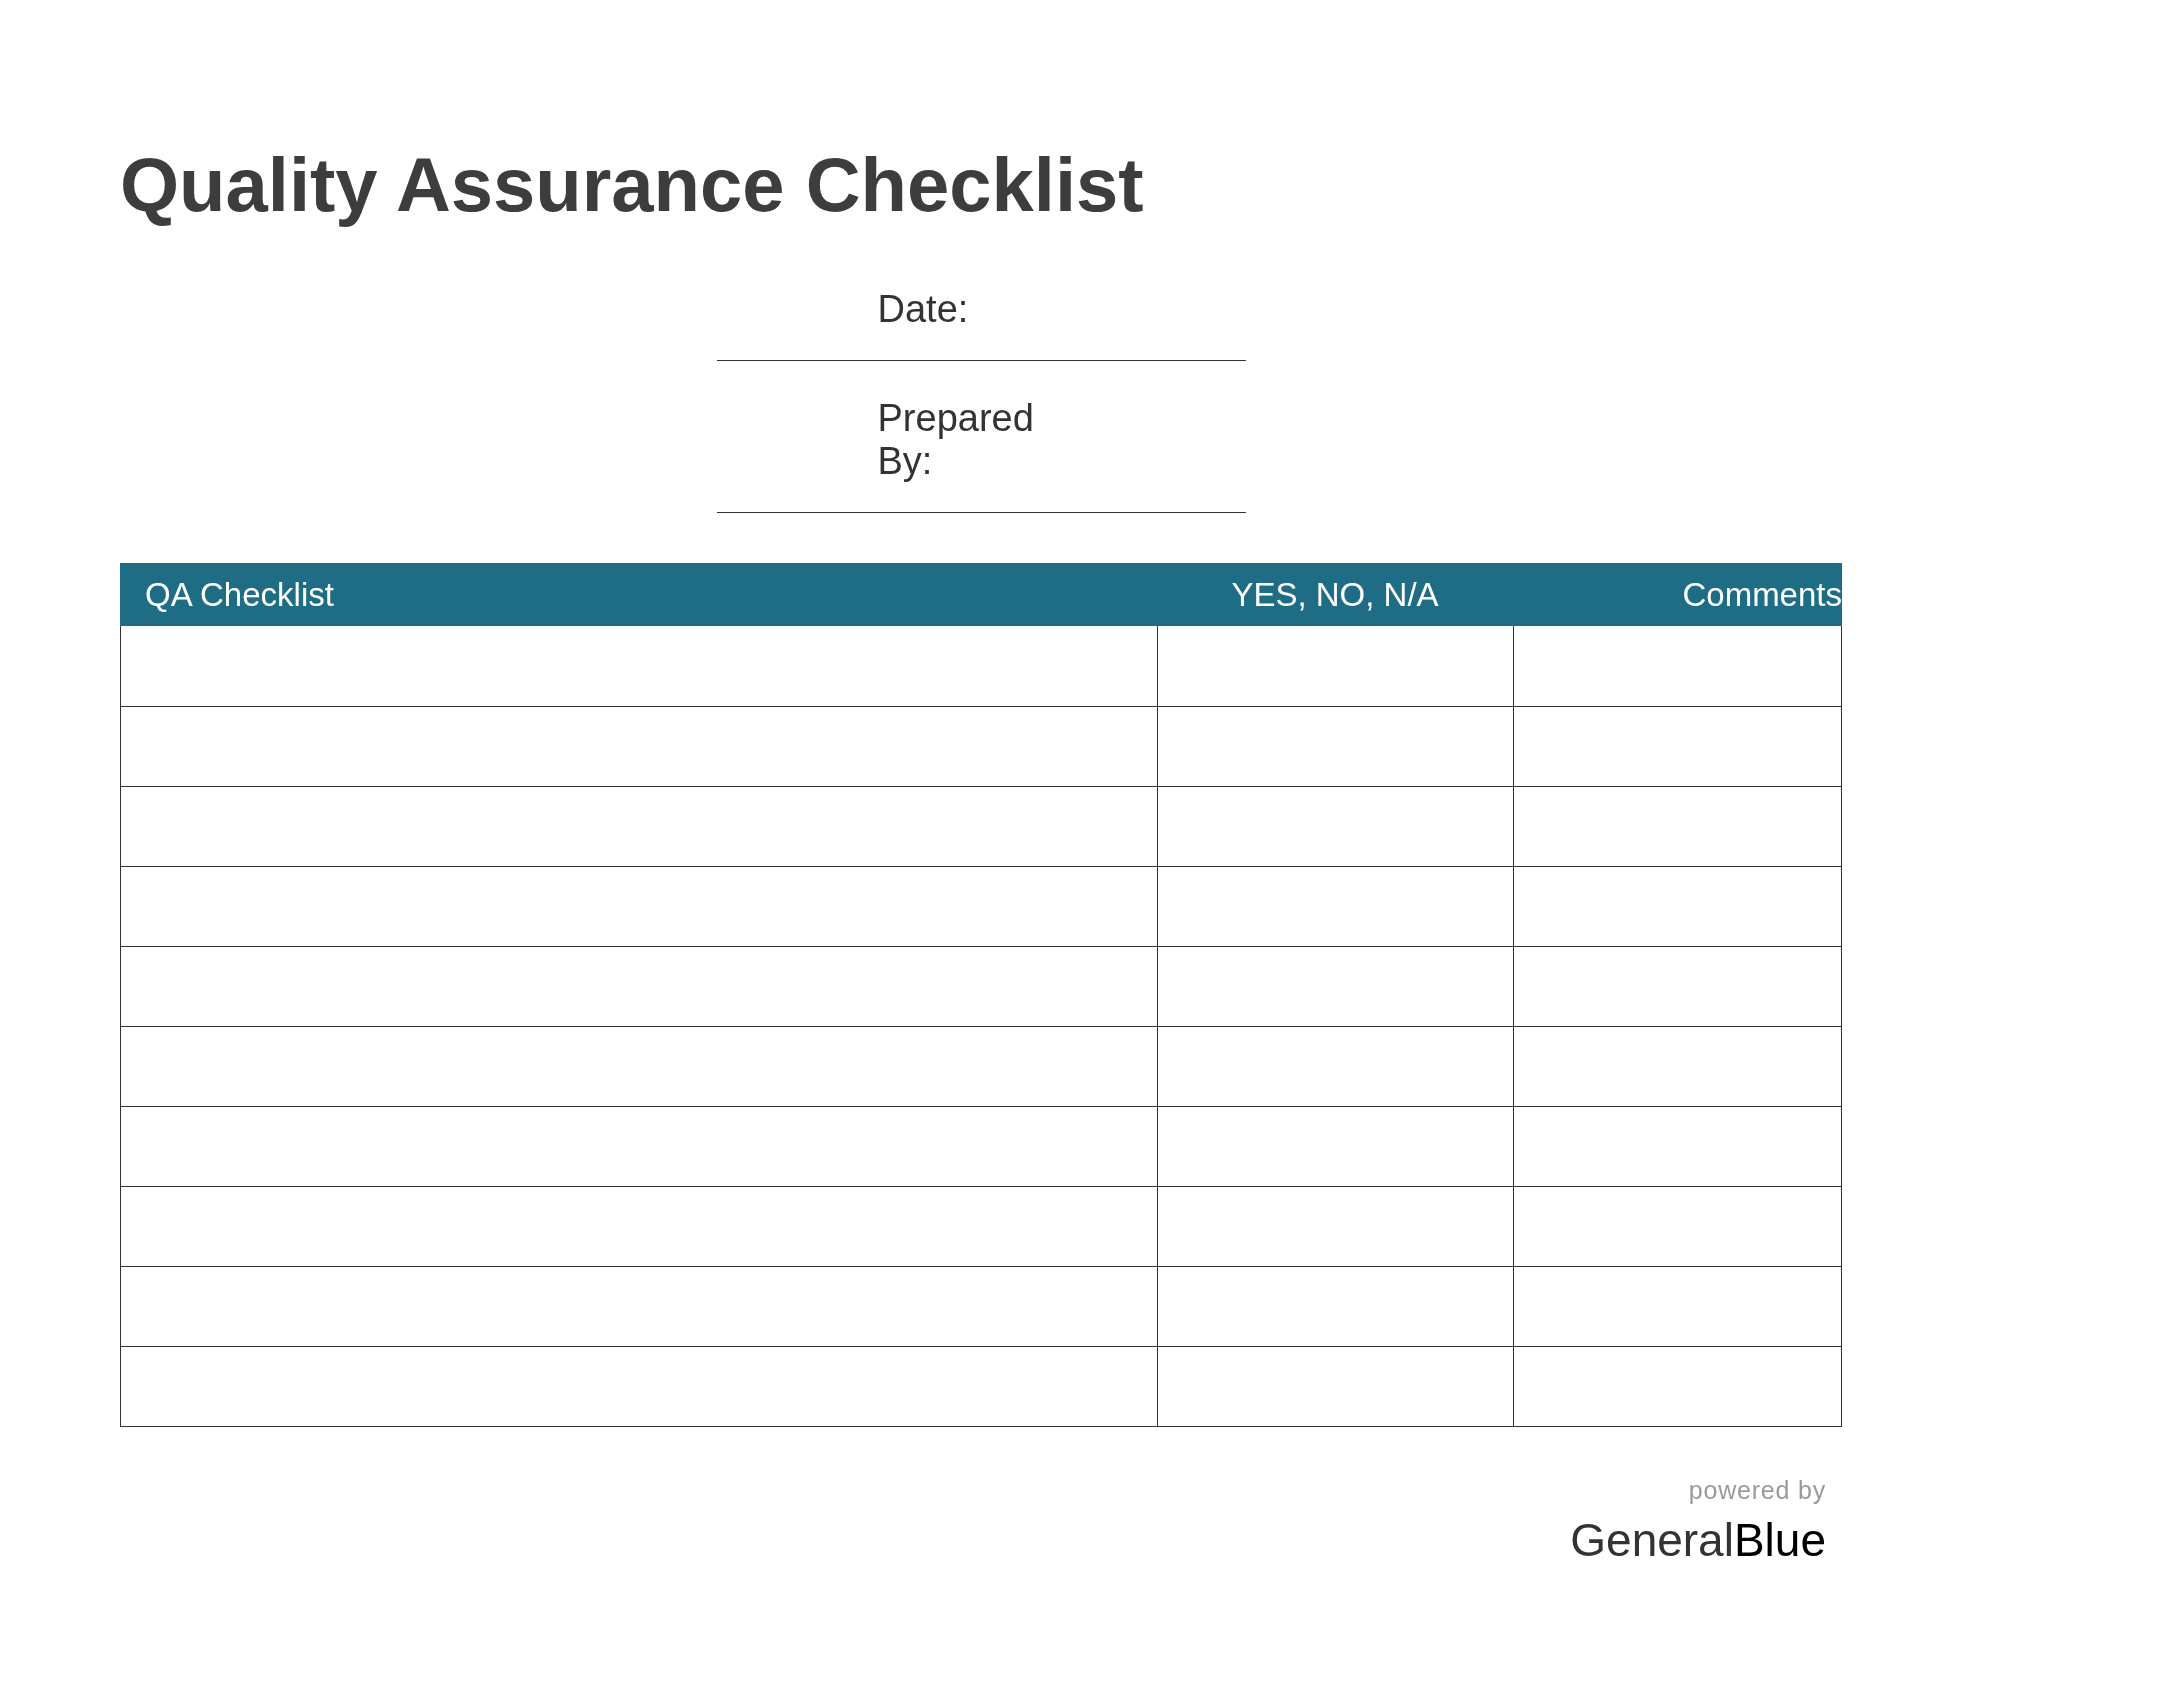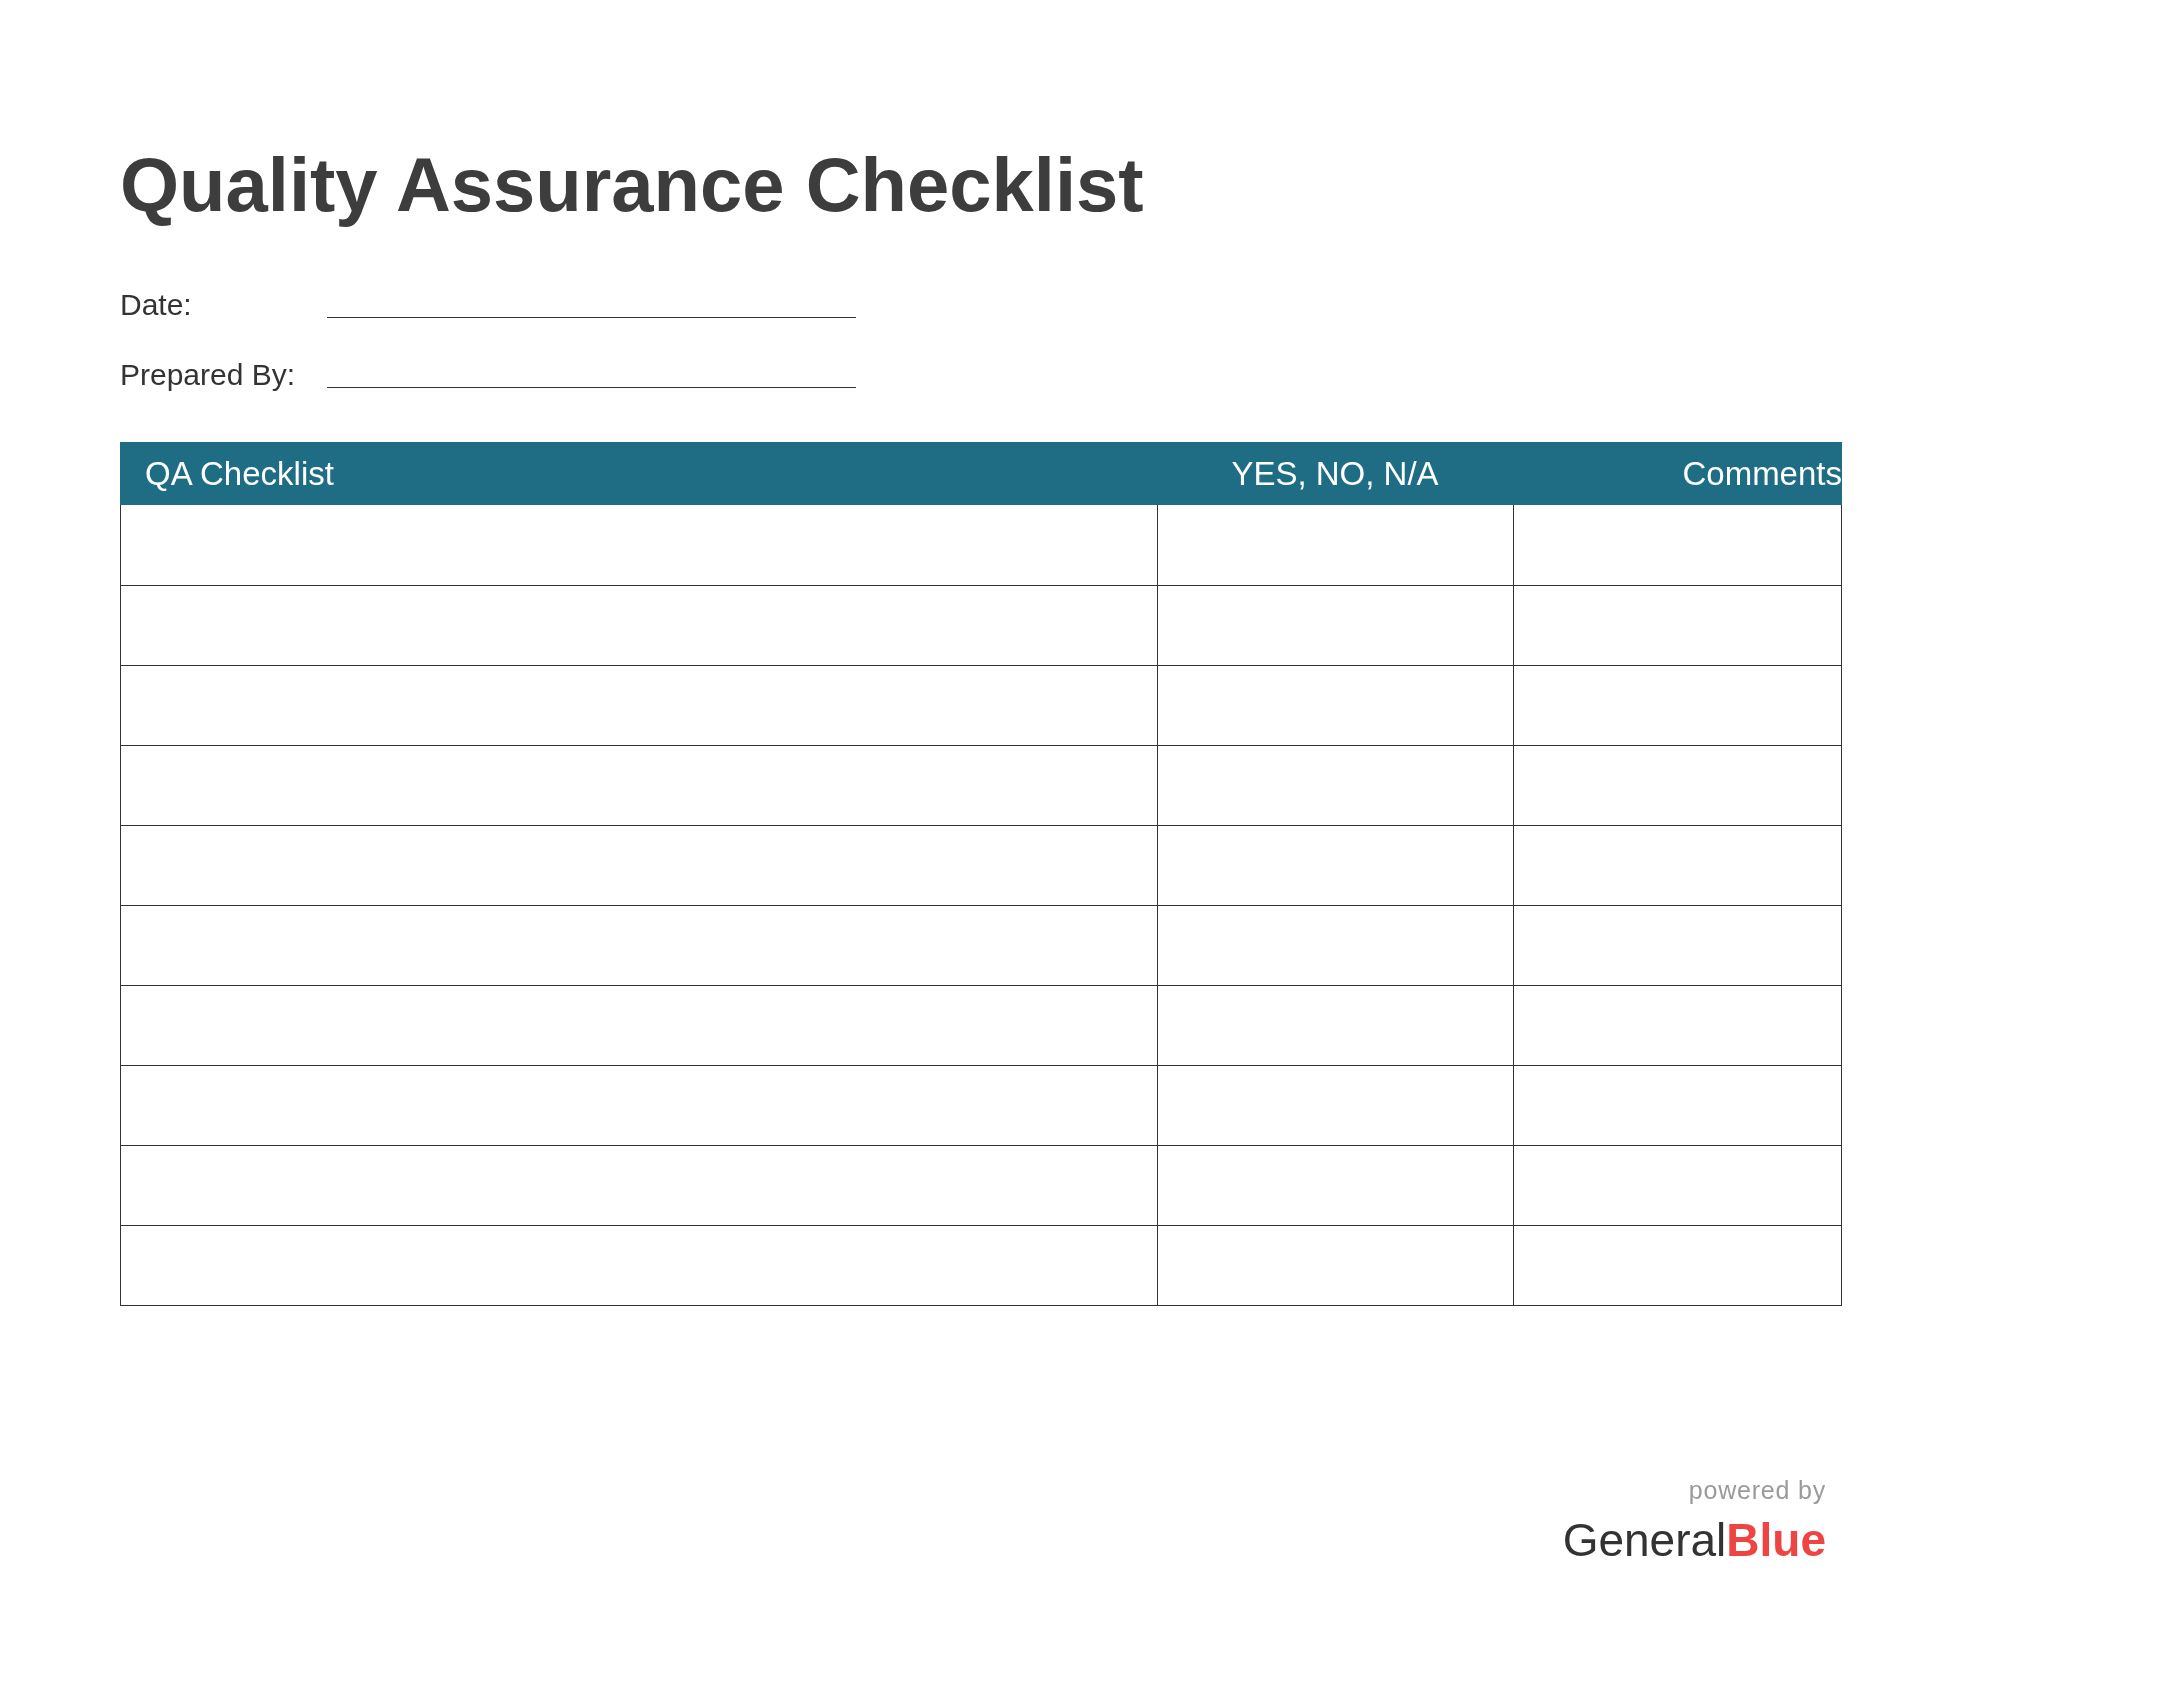--- a/index.html
+++ b/index.html
@@ -17,24 +17,25 @@
   }
   .title {
     font-size: 76px;
     font-weight: 700;
     color: #3d3d3d;
     letter-spacing: 0px;
     margin-bottom: 60px;
   }
   .meta-row {
     display: flex;
-    align-items: flex-start;
+    align-items: center;
     margin-bottom: 36px;
-    font-size: 30px;
+    font-size: 38px;
     color: #333;
+    flex-direction: column;
   }
   .meta-label {
     width: 207px;
   }
   .meta-line {
     width: 529px;
     border-bottom: 1.7px solid #333;
     height: 30px;
   }
   .table-wrap {
@@ -78,21 +79,21 @@
     letter-spacing: 0.8px;
     margin-bottom: 12px;
   }
   .brand {
     font-family: Arial, Helvetica, sans-serif;
     font-size: 46px;
     font-weight: 400;
     line-height: 1;
   }
   .brand .g { color: #333333; }
-  .brand .b { color: #ef4444; font-weight: bold; }
+  .brand .b { color: #000000; }
 </style>
 </head>
 <body>
 
 <div class="page">
 
   <h1 class="title">Quality Assurance Checklist</h1>
 
   <div class="meta-row">
     <div class="meta-label">Date:</div>

